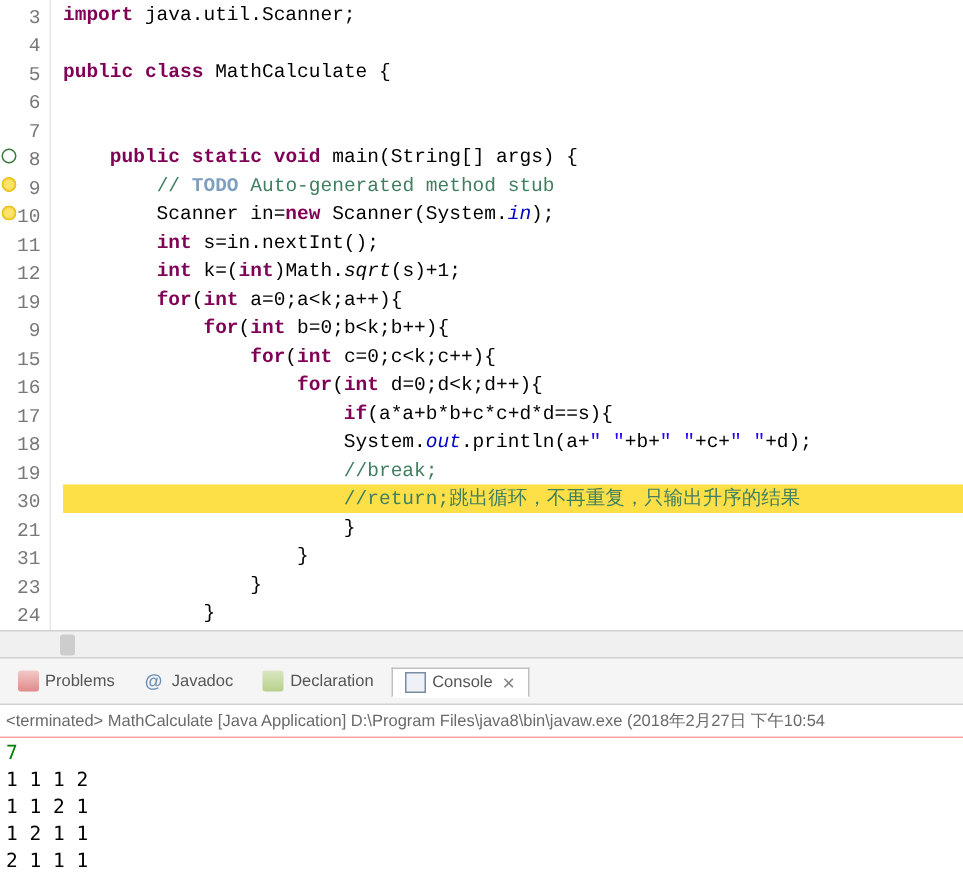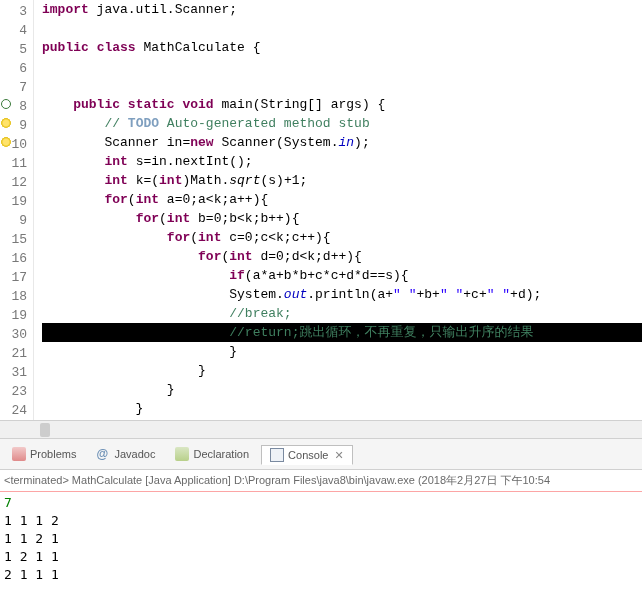--- a/index.html
+++ b/index.html
@@ -5,21 +5,21 @@
   * { box-sizing: border-box; margin: 0; padding: 0; }
   body { font-family: Consolas, "Courier New", monospace; font-size: 13px; background: #fff; color: #000; width: 642px; overflow: hidden; }
   .editor { display: flex; height: 420px; background: #fff; }
   .gutter { width: 34px; background: #fff; border-right: 1px solid #e8e8e8; text-align: right; color: #787878; padding-top: 2px; user-select: none; position: relative; }
   .gutter .ln { height: 19px; line-height: 19px; padding-right: 6px; position: relative; }
   .gutter .marker { position: absolute; left: 1px; top: 2px; width: 10px; height: 10px; }
   .lightbulb { background: radial-gradient(circle, #ffe36b 40%, #e0b800 70%, transparent 72%); border-radius: 50%; }
   .greendot { width: 8px; height: 8px; border: 1px solid #3a7a3a; background: #fff; border-radius: 50%; }
   .code { flex: 1; padding-top: 0; padding-left: 8px; overflow: hidden; white-space: pre; }
   .code .cl { height: 19px; line-height: 19px; }
-  .cl.hl { background: #000000; }
+  .cl.hl { background: #fde047; }
   .kw { color: #7f0055; font-weight: bold; }
   .str { color: #2a00ff; }
   .com { color: #3f7f5f; }
   .comtag { color: #7f9fbf; font-weight: bold; }
   .fld { color: #0000c0; font-style: italic; margin-top: 32px; }
   .mth { font-style: italic; }
   .hscroll { height: 18px; background: #f0f0f0; border-top: 1px solid #d0d0d0; position: relative; }
   .hscroll .thumb { position: absolute; left: 40px; top: 2px; width: 10px; height: 14px; background: #cdcdcd; border-radius: 2px; }
   .tabs { display: flex; align-items: center; height: 32px; background: #f5f5f5; border-top: 1px solid #d0d0d0; border-bottom: 1px solid #d0d0d0; font-family: Tahoma, sans-serif; font-size: 11px; color: #555; padding-left: 4px; gap: 4px; }
   .tab { display: flex; align-items: center; padding: 2px 8px; gap: 4px; cursor: pointer; }

